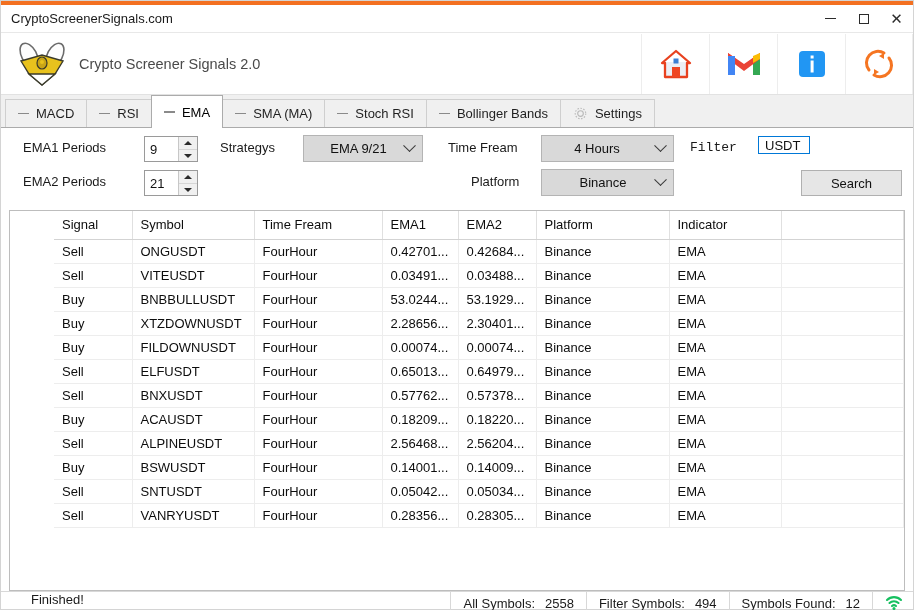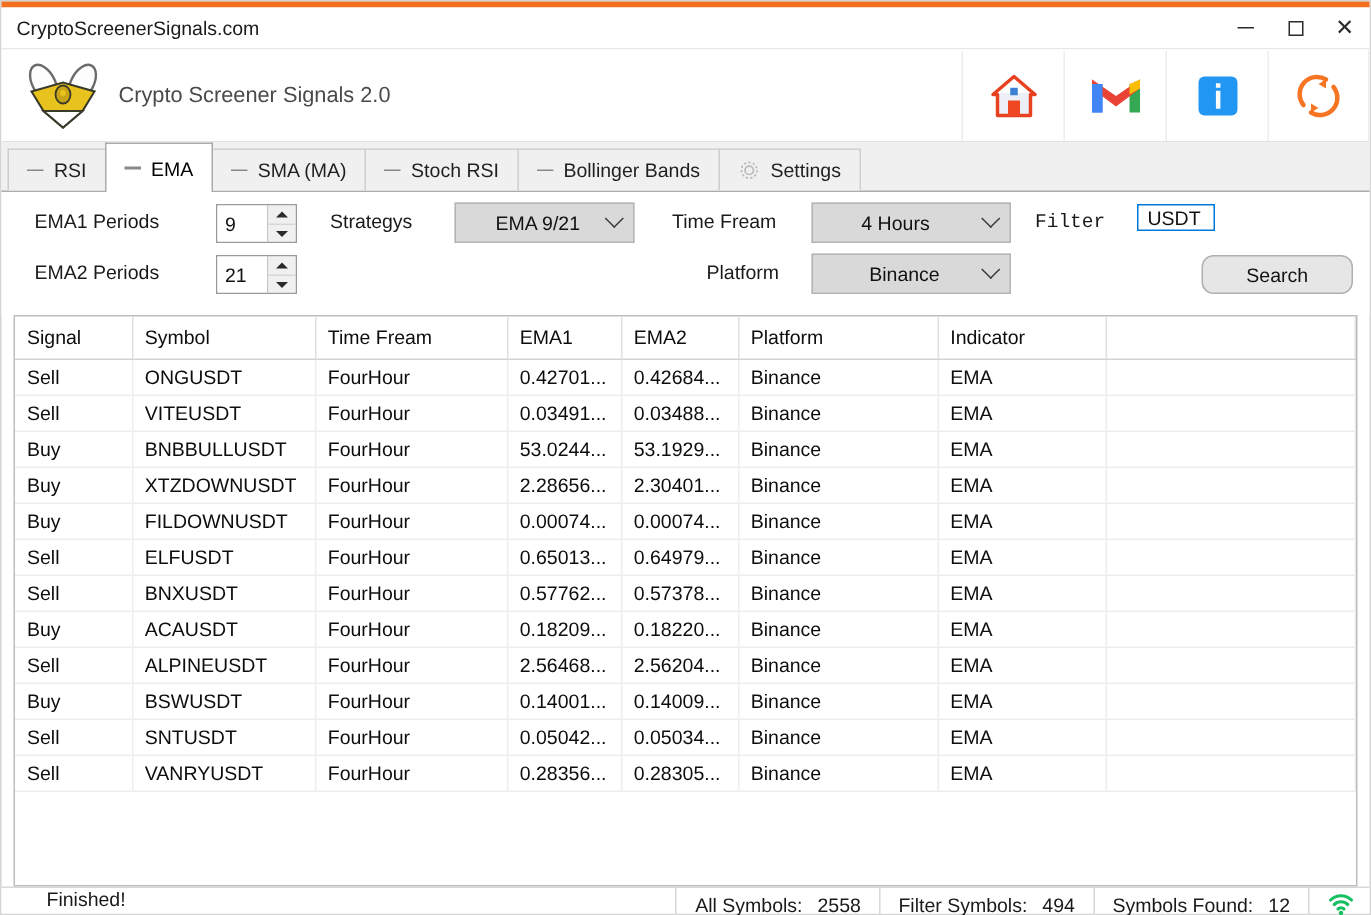--- a/index.html
+++ b/index.html
@@ -219,20 +219,21 @@
   }
 
   
   .grid-wrap {
     flex: 1 1 auto;
     margin: 0 8px 0 8px;
     border: 1px solid #bdbdbd;
     background: #fff;
     overflow: hidden;
     position: relative;
+    padding-left: 44px;
   }
   table.grid {
     border-collapse: collapse;
     width: 100%;
     table-layout: fixed;
     font-size: 13px;
   }
   table.grid th {
     text-align: left;
     font-weight: normal;
@@ -366,20 +367,24 @@
           <path d="M12 28 L17 25 L12 22 Z" fill="#f57522"></path>
           <path d="M22 6 L17 9 L22 12 Z" fill="#f57522"></path>
         </svg>
       </div>
     </div>
   </div>
 
   <div class="tabstrip">
     <div class="tab">
       <span class="tab-dash"></span>
+      <span>MACD</span>
+    </div>
+    <div class="tab">
+      <span class="tab-dash"></span>
       <span>RSI</span>
     </div>
     <div class="tab active">
       <span class="tab-dash"></span>
       <span>EMA</span>
     </div>
     <div class="tab">
       <span class="tab-dash"></span>
       <span>SMA (MA)</span>
     </div>
@@ -444,21 +449,21 @@
 
     <div class="ctl-label" style="left:470px; top:46px;">Platform</div>
     <div class="combo" style="left:540px; top:41px; width:133px;">
       <span class="cb-text">Binance</span>
       <span class="chev"></span>
     </div>
 
     <div class="ctl-label" style="left:689px; top:12px;font-family:Liberation Mono, monospace;">Filter</div>
     <div class="txtbox" style="left:737px; top:8px; width:52px;">USDT</div>
 
-    <div class="btn" style="left:800px; top:42px; width:101px;border-radius:8px;">Search</div>
+    <div class="btn" style="left:800px; top:42px; width:101px;">Search</div>
   </div>
 
   <div class="grid-wrap">
     <table class="grid">
       <colgroup>
         <col class="col-signal">
           <col class="col-symbol">
           <col class="col-tf">
         <col class="col-ema1">
           <col class="col-ema2">

